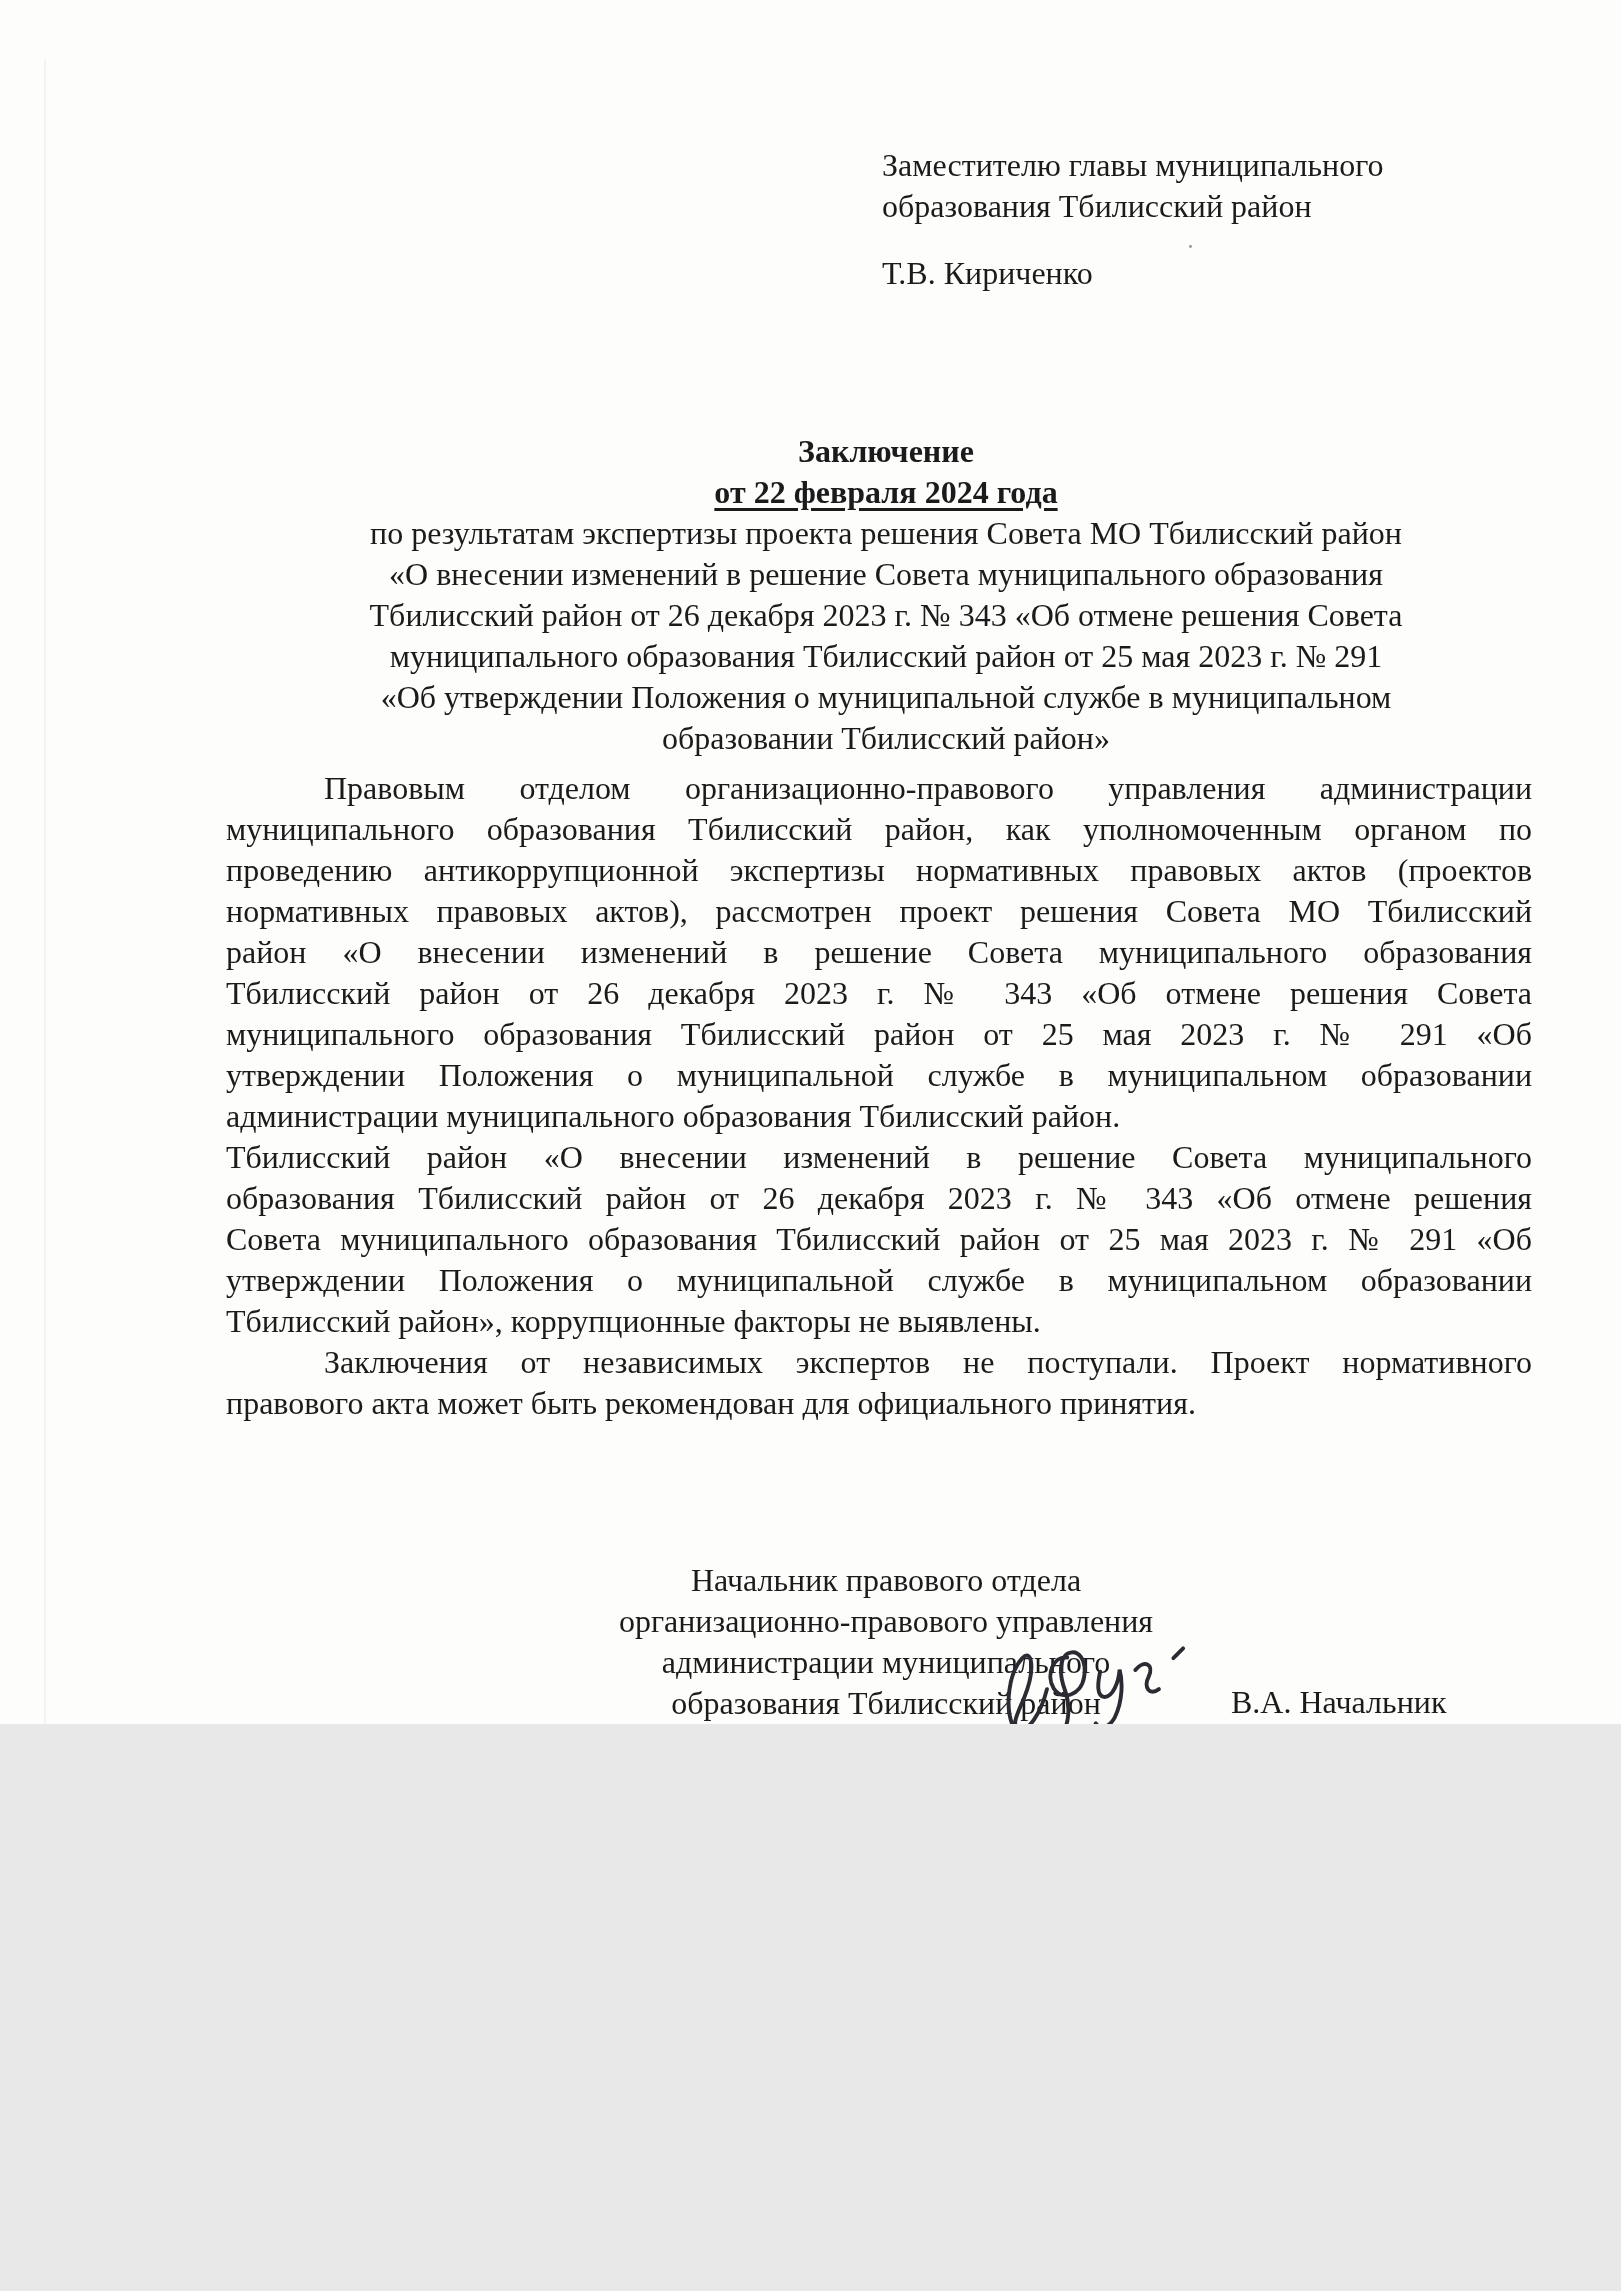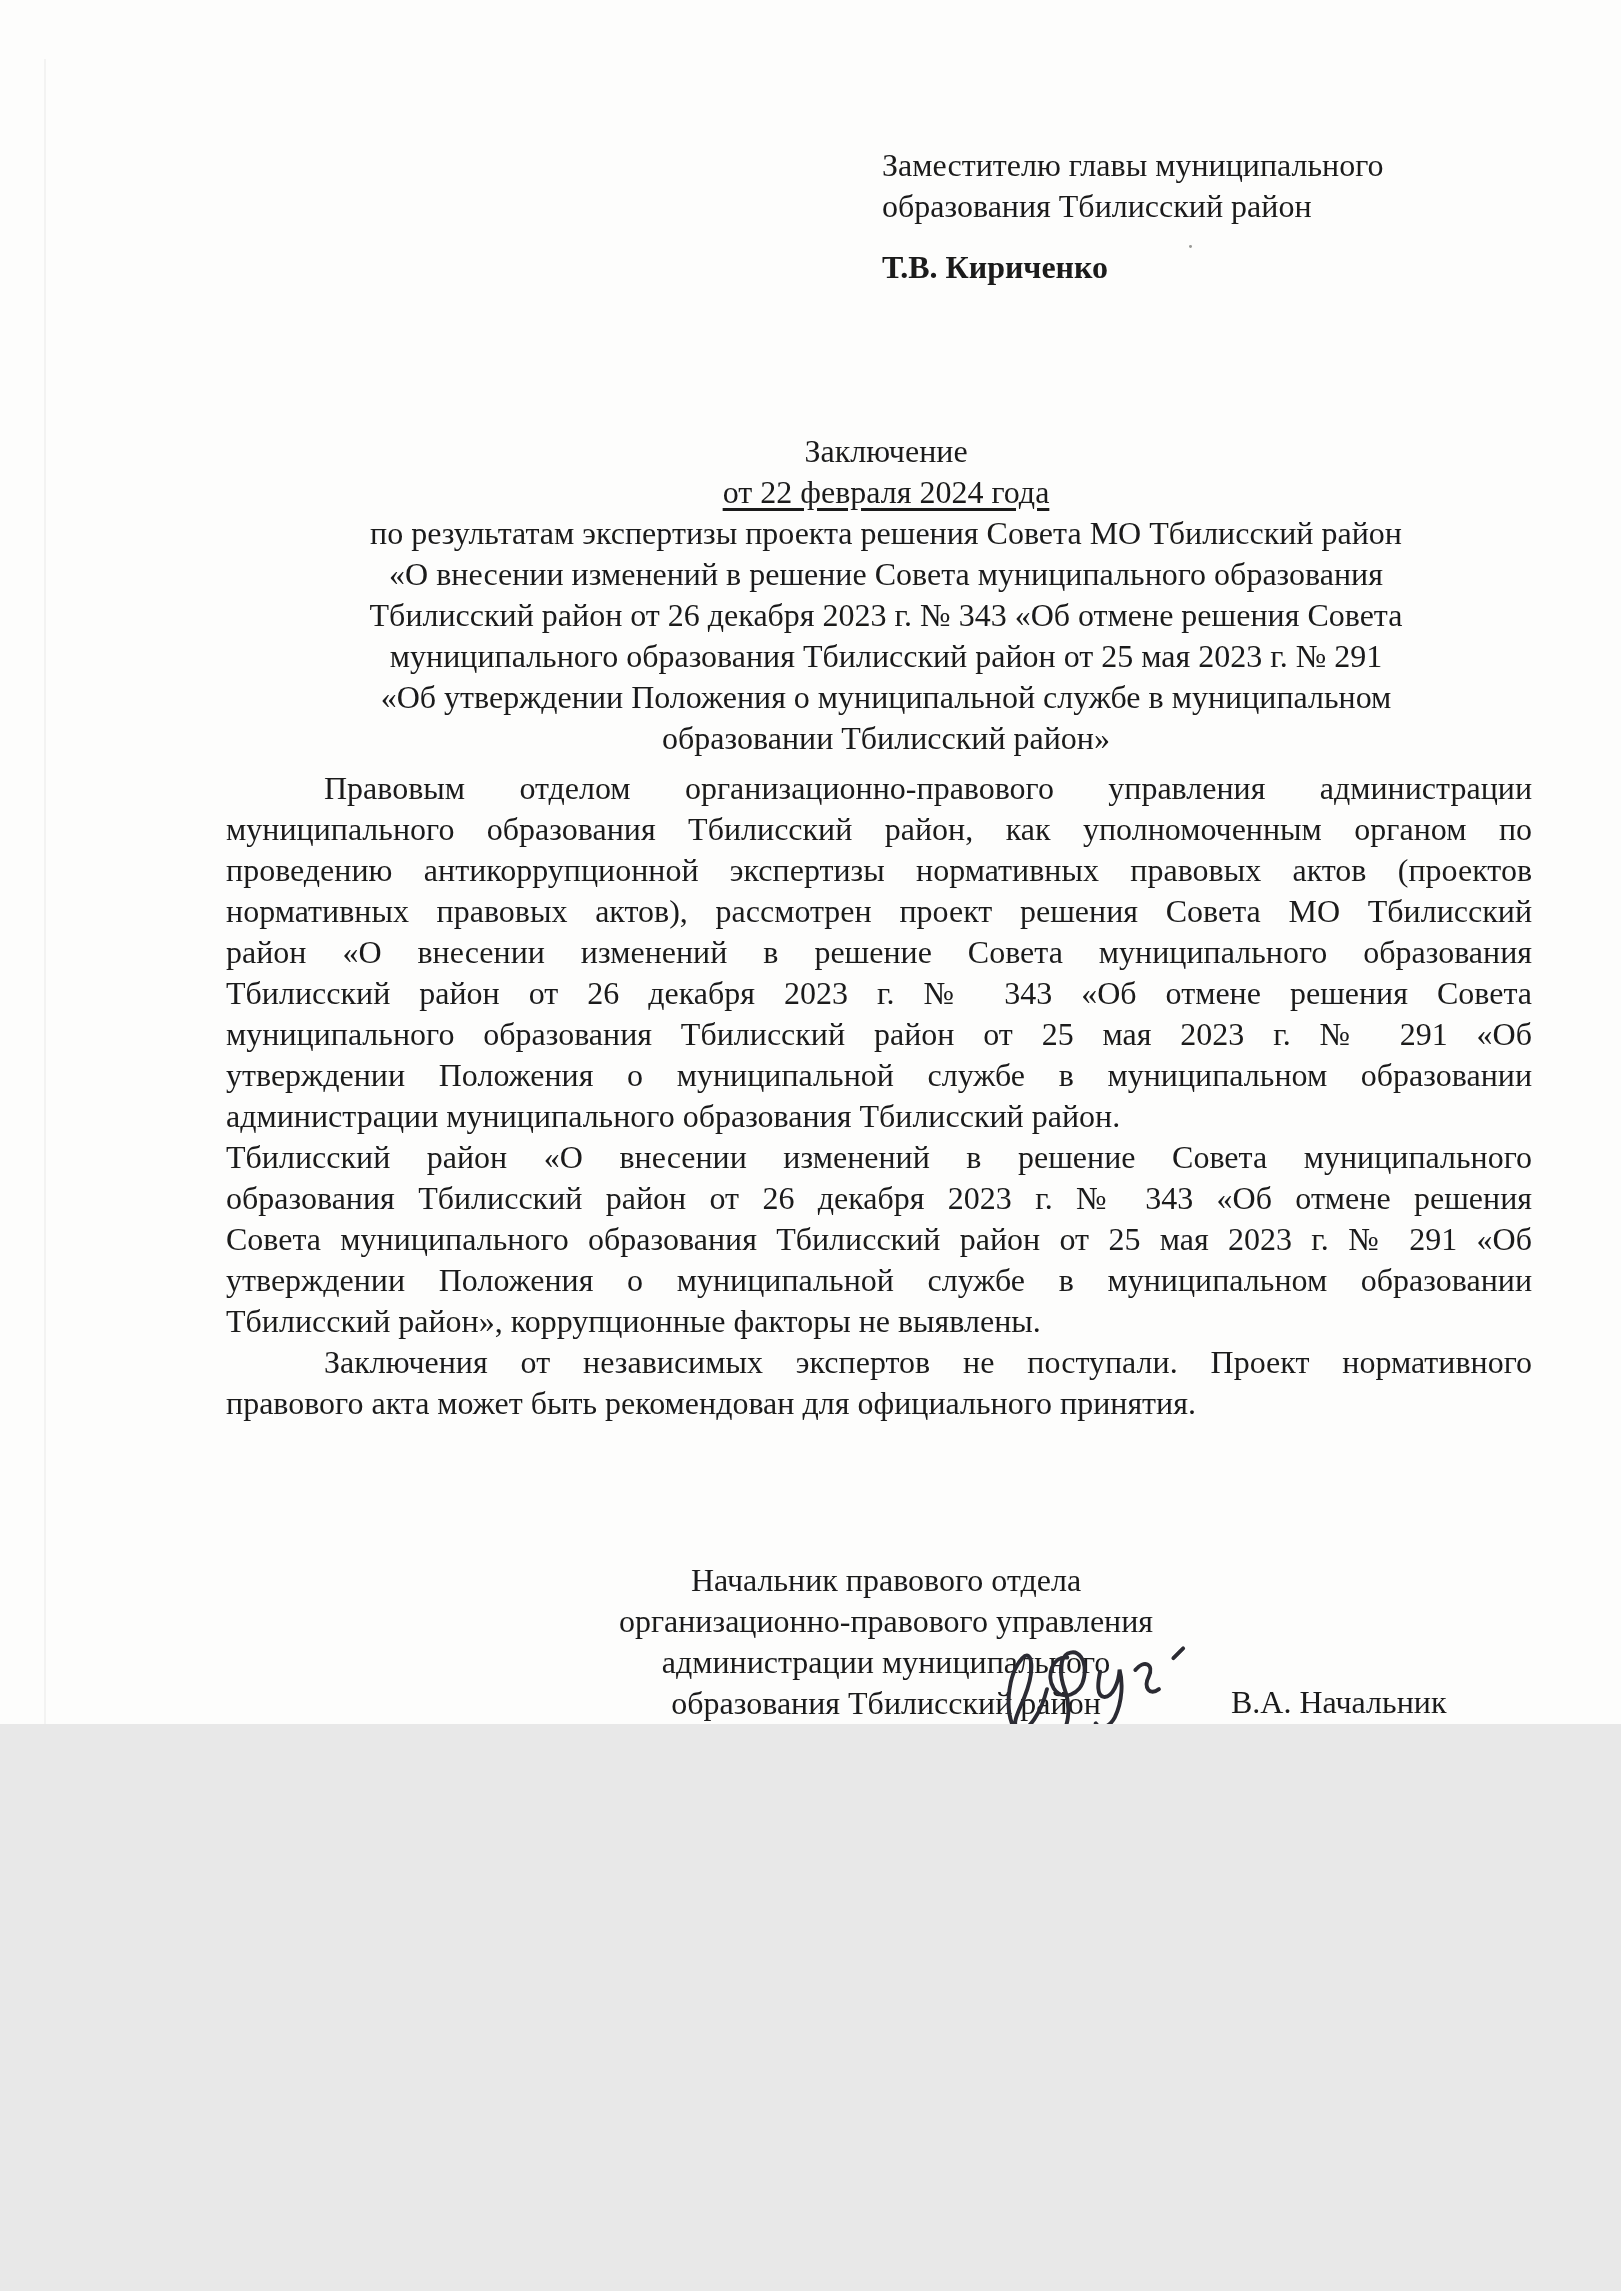--- a/index.html
+++ b/index.html
@@ -14,33 +14,33 @@
   }
   
   .recipient {
     position: absolute;
     left: 882px;
     top: 145px;
     width: 627px;
     font-size: 32px;
     line-height: 41px;
   }
-  .recipient-name { margin-top: 20px; font-weight: bold; }
+  .recipient-name { margin-top: 26px; }
 
   
   .title-block {
     position: absolute;
     left: 233px;
     top: 431px;
     width: 1306px;
     text-align: center;
     font-size: 32px;
     line-height: 41px;
   }
-  .t-bold { font-weight: normal; }
+  .t-bold { font-weight: bold; }
   .t-underline {
     text-decoration: underline;
     text-decoration-thickness: 2.9px;
     text-underline-offset: 4.9px;
   }
 
   
   .body-text {
     position: absolute;
     left: 226px;

